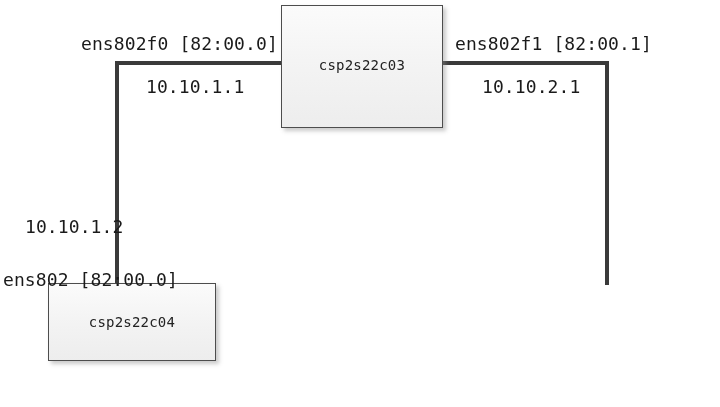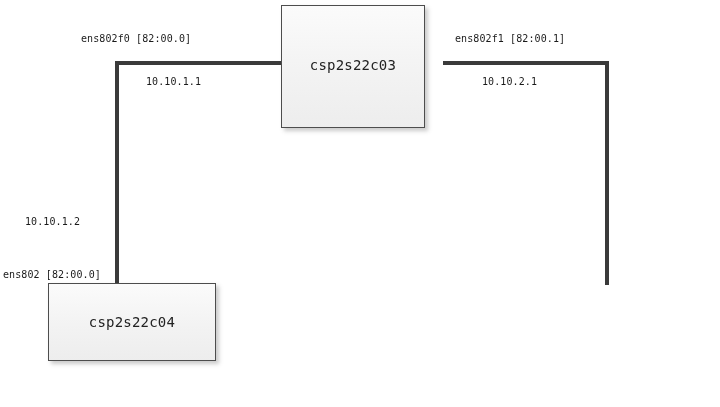--- a/index.html
+++ b/index.html
@@ -28,21 +28,21 @@
     justify-content: center;
   }
   .node-label {
     font-family: "DejaVu Sans Mono", "Liberation Mono", monospace;
     font-size: 14px;
     color: #222222;
     letter-spacing: 0.2px;
     white-space: nowrap;
   }
 
-  #node-c03 { left: 281px; top: 5px;   width: 144px; height: 123px; }
+  #node-c03 { left: 281px; top: 5px;   width: 162px; height: 123px; }
   #node-c03 .node-label { position: relative; top: -2px; }
   #node-c04 { left: 48px;  top: 283px; width: 168px; height: 78px; }
   #node-c05 { left: 523px; top: 283px; width: 167px; height: 109px; }
 
   
   .link-seg {
     position: absolute;
     background: #3a3a3a;
   }
   .h-seg { height: 4px; }
@@ -52,21 +52,21 @@
   #link-left-h { left: 115px; top: 61px;  width: 167px; }
   #link-left-v { left: 115px; top: 61px;  height: 224px; }
   
   #link-right-h { left: 443px; top: 61px; width: 166px; }
   #link-right-v { left: 605px; top: 61px; height: 224px; }
 
   
   .lbl {
     position: absolute;
     font-family: "DejaVu Sans Mono", "Liberation Mono", monospace;
-    font-size: 10px;
+    font-size: 18px;
     color: #1a1a1a;
     white-space: nowrap;
     letter-spacing: 0.1px;
   }
 
   #lbl-iface-c03-left  { left: 81px;  top: 33px; }
   #lbl-ip-c03-left     { left: 146px; top: 76px; }
   #lbl-iface-c03-right { left: 455px; top: 33px; }
   #lbl-ip-c03-right    { left: 482px; top: 76px; }
 

